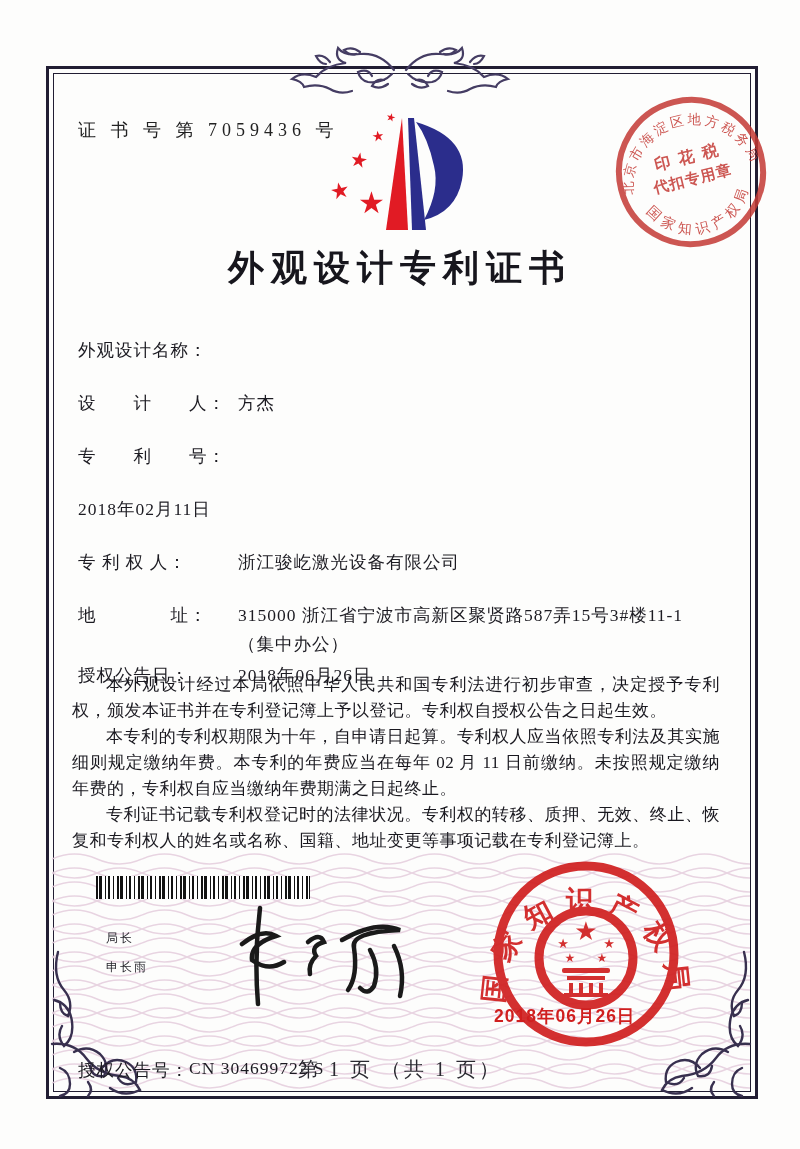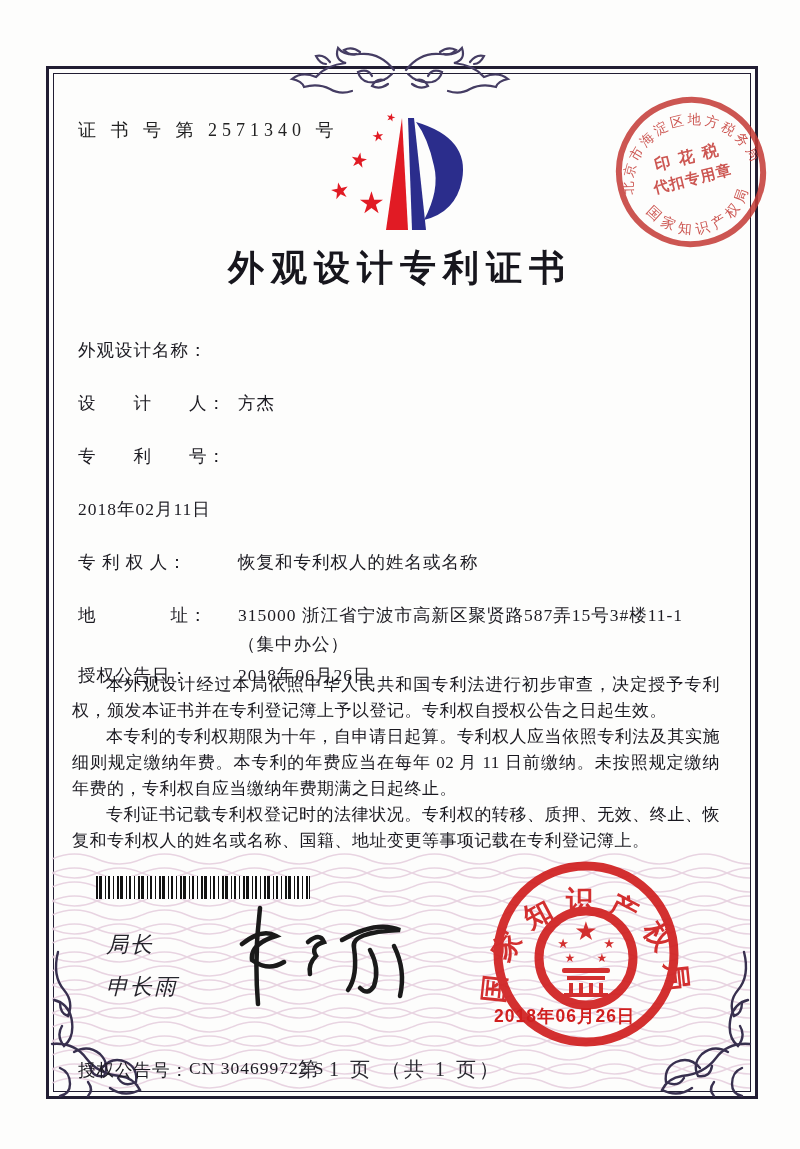--- a/index.html
+++ b/index.html
@@ -47,22 +47,22 @@
     position:absolute;left:72px;top:672px;width:648px;z-index:4;
     font-size:17px;line-height:26px;text-align:justify;letter-spacing:.5px;color:#19181f;
   }
   .body-text p{margin:0;text-indent:2em;}
   .barcode{position:absolute;left:96px;top:876px;width:214px;height:23px;z-index:4;
     background:repeating-linear-gradient(90deg,
       #121212 0 2px,#fff 2px 3px,#121212 3px 6px,#fff 6px 9px,
       #121212 9px 10px,#fff 10px 12px,#121212 12px 14px,#fff 14px 17px,
       #121212 17px 18px,#fff 18px 21px);
   }
-  .director{position:absolute;left:106px;top:930px;z-index:4;font-size:22px;letter-spacing:2px;
-    font-family:"Liberation Sans","DejaVu Sans",sans-serif;color:#26252c;font-style:italic;}
+  .director{position:absolute;left:106px;top:930px;z-index:4;font-size:12px;letter-spacing:2px;
+    font-family:"Liberation Sans","DejaVu Sans",sans-serif;color:#26252c;}
   .director div{margin-bottom:12px;}
   .signature{position:absolute;left:212px;top:898px;width:216px;height:116px;z-index:5;}
   .seal-main{position:absolute;left:466px;top:856px;width:240px;height:196px;z-index:5;opacity:.92;}
   .seal-date{
     position:absolute;left:494px;top:1004px;z-index:6;color:#d01f1f;
     font-size:17.5px;font-weight:bold;letter-spacing:1px;
     font-family:"Liberation Sans","DejaVu Sans",sans-serif;
   }
   .tax-stamp{position:absolute;left:606px;top:84px;width:170px;height:176px;z-index:4;transform:rotate(-14deg);opacity:.85;}
   .footer{
@@ -129,21 +129,21 @@
       <path d="M14 4 q-6 24 6 38 q10 12 4 26 q-8 -2 -8 -14"></path>
       <path d="M10 52 q16 4 18 22 q2 16 -8 24 q-8 -10 -2 -20"></path>
       <path d="M8 96 q22 -2 34 14 q12 16 34 18 q14 2 20 14 q-16 8 -30 -2"></path>
       <path d="M30 104 q14 -8 26 2 q10 10 4 22 q-12 2 -14 -10"></path>
       <path d="M58 120 q10 -12 24 -6 q12 6 10 20 q-12 6 -18 -4"></path>
       <path d="M16 120 q10 4 10 16 q0 10 -10 12"></path>
       <path d="M44 134 q6 8 0 14"></path>
     </g>
   </svg>
 
-  <div class="cert-number">证 书 号 第 2571340 号</div>
+  <div class="cert-number">证 书 号 第 7059436 号</div>
 
   <div class="logo">
     <svg width="154" height="132" viewBox="0 0 154 132">
       <polygon points="74,10 58,122 80,122" fill="#e11b24"></polygon>
       <polygon points="80,10 84,122 98,122 86,10" fill="#2b2d8c"></polygon>
       <path d="M88 14 Q142 30 134 72 Q128 104 96 112 Q112 82 106 58 Q100 30 88 14 Z" fill="#2b2d8c"></path>
     </svg>
     <span class="star" style="left:30px;top:80px;font-size:30px;">★</span>
     <span class="star" style="left:2px;top:72px;font-size:22px;transform:rotate(-12deg);">★</span>
     <span class="star" style="left:22px;top:42px;font-size:20px;transform:rotate(10deg);">★</span>
@@ -162,21 +162,21 @@
       <span class="field-value">方杰</span>
     </div>
     <div class="field-row row-gap">
       <span class="field-label">专　　利　　号：</span>
     </div>
     <div class="field-row row-gap">
       <span class="field-value">2018年02月11日</span>
     </div>
     <div class="field-row row-gap">
       <span class="field-label">专 利 权 人：</span>
-      <span class="field-value">恢复和专利权人的姓名或名称</span>
+      <span class="field-value">浙江骏屹激光设备有限公司</span>
     </div>
     <div class="field-row" style="margin-bottom:10px;">
       <span class="field-label">地　　　　址：</span>
       <span class="field-value" style="max-width:480px;">315000 浙江省宁波市高新区聚贤路587弄15号3#楼11-1（集中办公）</span>
     </div>
     <div class="grant-row">
       <div class="grant-left">
         <span class="field-label">授权公告日：</span>
         <span class="field-value">2018年06月26日</span>
       </div>

